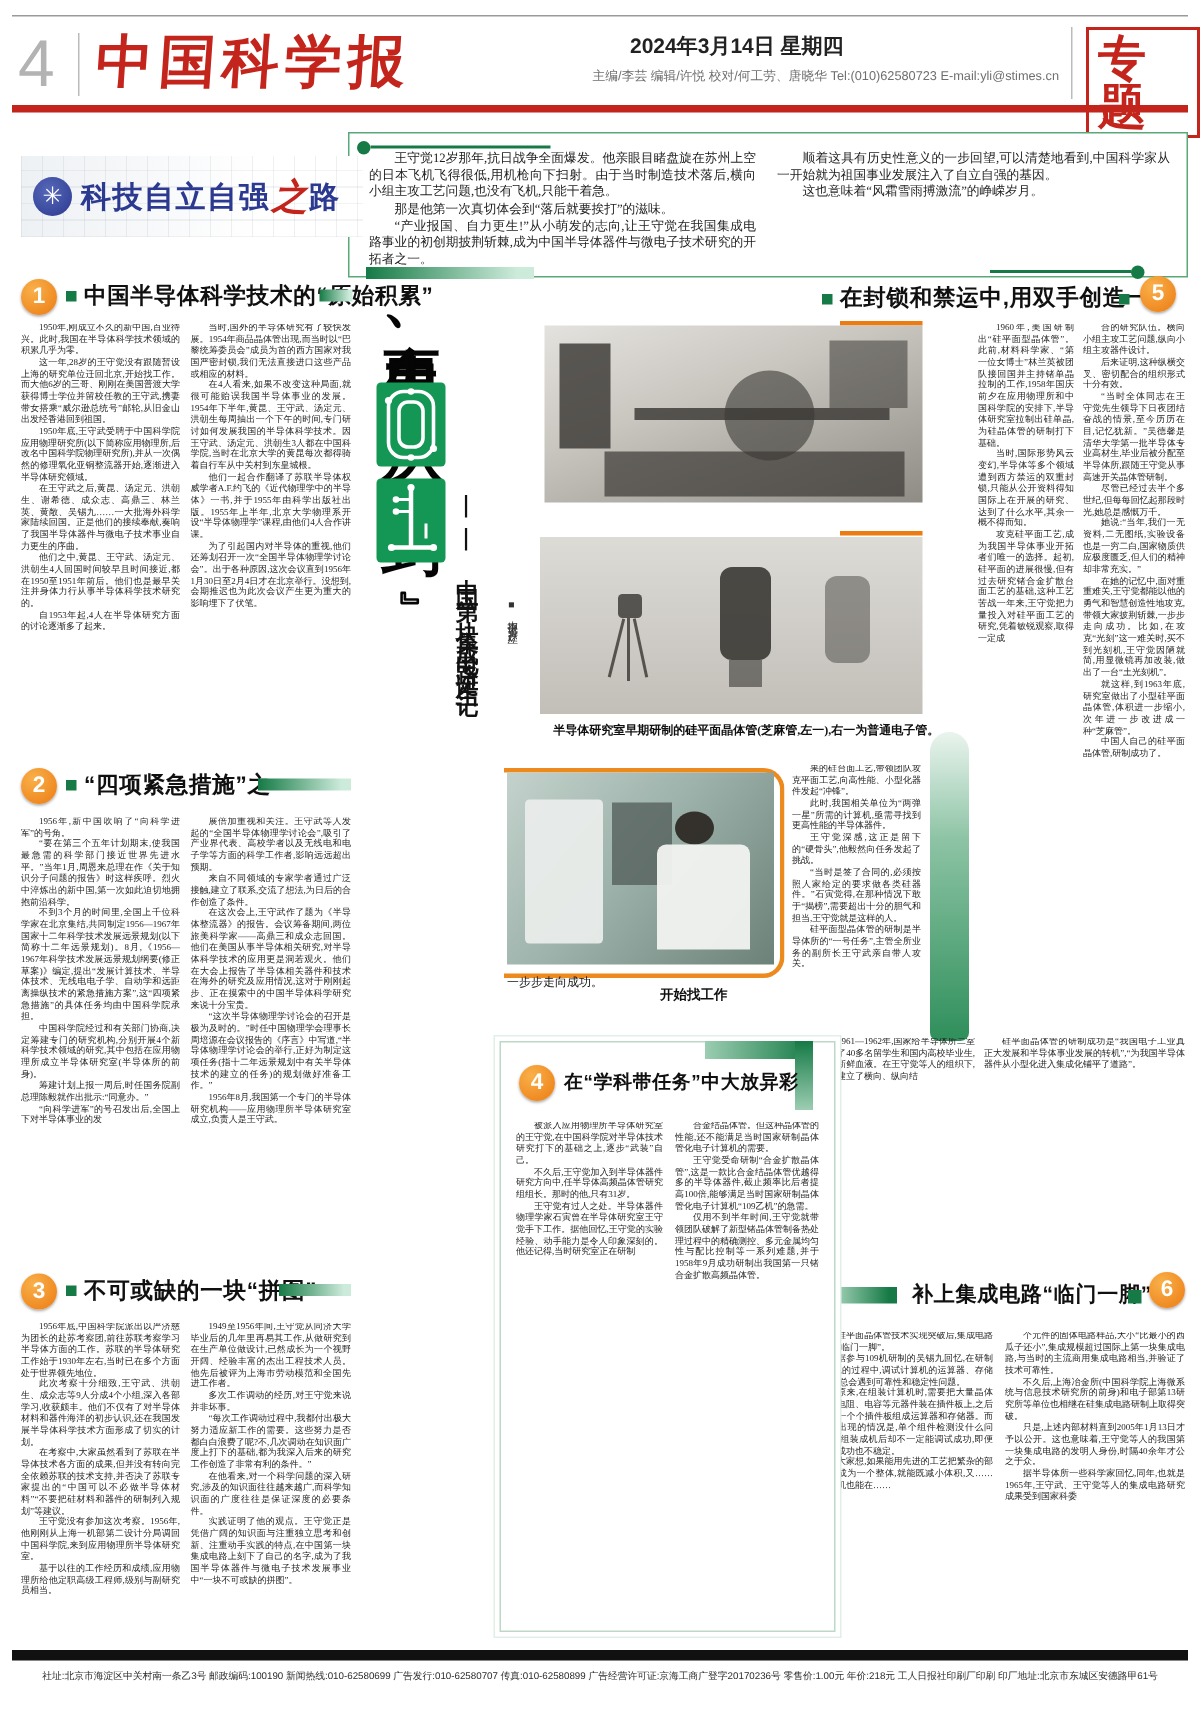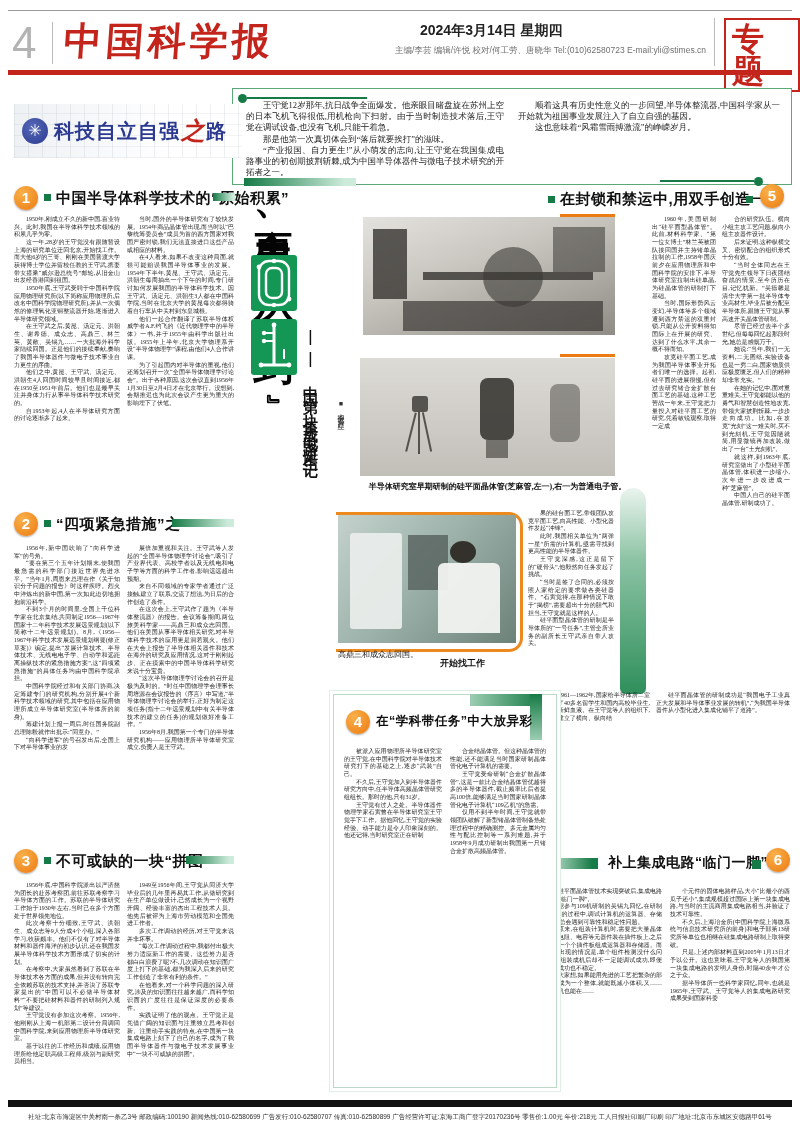--- a/index.html
+++ b/index.html
@@ -87,26 +87,26 @@
   <div class="abs vdiv" style="left:714px;top:18px;height:48px;"></div>
   <div class="abs sectag" style="left:724px;top:18px;">专题</div>
   <div class="abs redrule" style="left:8px;top:70px;width:784px;"></div>
 
   <div class="abs lede" style="left:232px;top:88px;width:558px;height:95px;"></div>
   <div class="abs gdot" style="left:238px;top:94px;"></div>
   <div class="abs gline" style="left:247px;top:97px;width:120px;"></div>
   <div class="abs gdot" style="left:754px;top:177px;"></div>
   <div class="abs gline" style="left:660px;top:180px;width:94px;"></div>
   <div class="abs ledetext" style="left:246px;top:100px;width:258px;">
-      <p>王守觉12岁那年,抗日战争全面爆发。他亲眼目睹盘旋在苏州上空的日本飞机飞得很低,用机枪向下扫射。由于当时制造技术落后,王守觉在调试设备,也没有飞机,只能干着急。</p>
+      <p>王守觉12岁那年,抗日战争全面爆发。他亲眼目睹盘旋在苏州上空的日本飞机飞得很低,用机枪向下扫射。由于当时制造技术落后,横向小组主攻工艺问题,也没有飞机,只能干着急。</p>
       <p>那是他第一次真切体会到“落后就要挨打”的滋味。</p>
       <p>“产业报国、自力更生!”从小萌发的志向,让王守觉在我国集成电路事业的初创期披荆斩棘,成为中国半导体器件与微电子技术研究的开拓者之一。</p>
     </div>
   <div class="abs ledetext" style="left:518px;top:100px;width:262px;">
-      <p>顺着这具有历史性意义的一步回望,半导体整流器,中国科学家从一开始就为祖国事业发展注入了自立自强的基因。</p>
+      <p>顺着这具有历史性意义的一步回望,可以清楚地看到,中国科学家从一开始就为祖国事业发展注入了自立自强的基因。</p>
       <p>这也意味着“风霜雪雨搏激流”的峥嵘岁月。</p>
     </div>
 
   <div class="abs badge" style="left:14px;top:104px;width:212px;height:54px;">
     <div class="badge-icon">✳</div>
     <span class="badge-main">科技自立自强</span>
     <span class="badge-zhi">之</span>
     <span class="badge-main">路</span>
   </div>
 
@@ -221,21 +221,21 @@
   </div>
   <div class="abs caption" style="left:360px;top:482px;width:275px;">半导体研究室早期研制的硅平面晶体管(芝麻管,左一),右一为普通电子管。</div>
 
   <div class="abs pframe" style="left:336px;top:512px;width:184px;height:134px;"></div>
   <div class="photo p-color" style="left:338px;top:515px;width:178px;height:128px;">
     <div class="shape" style="left:12px;top:18px;width:52px;height:96px;background:#e9ecea;opacity:.95;border-radius:3px;"></div>
     <div class="shape" style="left:70px;top:20px;width:40px;height:55px;background:#55605c;opacity:.8;"></div>
     <div class="shape" style="left:112px;top:26px;width:26px;height:22px;border-radius:50%;background:#2e2a26;opacity:.95;"></div>
     <div class="shape" style="left:100px;top:48px;width:62px;height:70px;background:#f2f3f1;opacity:.95;border-radius:6px 6px 0 0;"></div>
   </div>
-  <div class="abs caption" style="left:338px;top:650px;width:110px;text-align:left;font-weight:normal;">高鼎三和成众志回国。</div>
+  <div class="abs caption" style="left:338px;top:650px;width:110px;text-align:left;font-weight:normal;">一步步走向成功。</div>
   <div class="abs credit" style="left:440px;top:657px;">开始找工作</div>
 
   <div class="abs swoosh" style="left:620px;top:488px;width:26px;height:206px;"></div>
 
   <div class="abs gsq" style="left:548px;top:196px;"></div>
   <div class="abs stitle" style="left:560px;top:190px;">在封锁和禁运中,用双手创造一切</div>
   <div class="abs gsq" style="left:746px;top:196px;"></div>
   <div class="abs ncircle" style="left:760px;top:184px;">5</div>
   <div class="abs bcol" style="left:652px;top:216px;width:64px;height:268px;">
       <p>1960年,美国研制出“硅平面型晶体管”。此前,材料科学家、“第一位女博士”林兰英被团队接回国并主持锗单晶拉制的工作,1958年国庆前夕在应用物理所和中国科学院的安排下,半导体研究室拉制出硅单晶,为硅晶体管的研制打下基础。</p>

